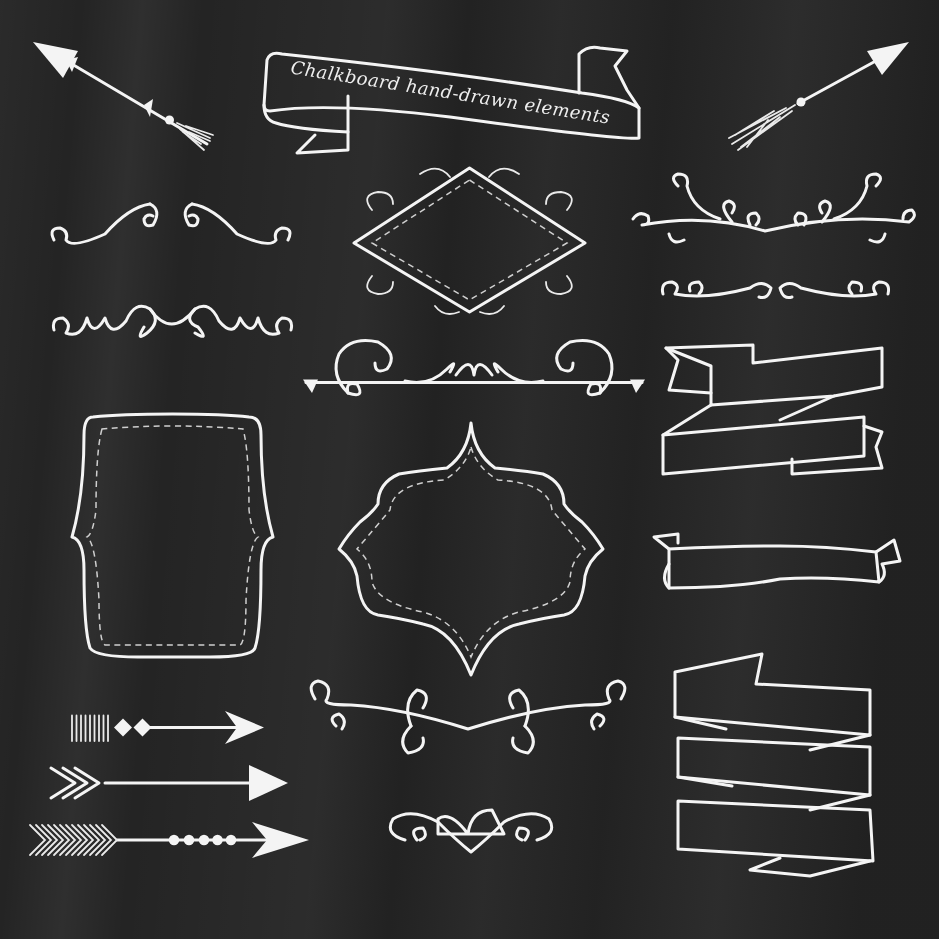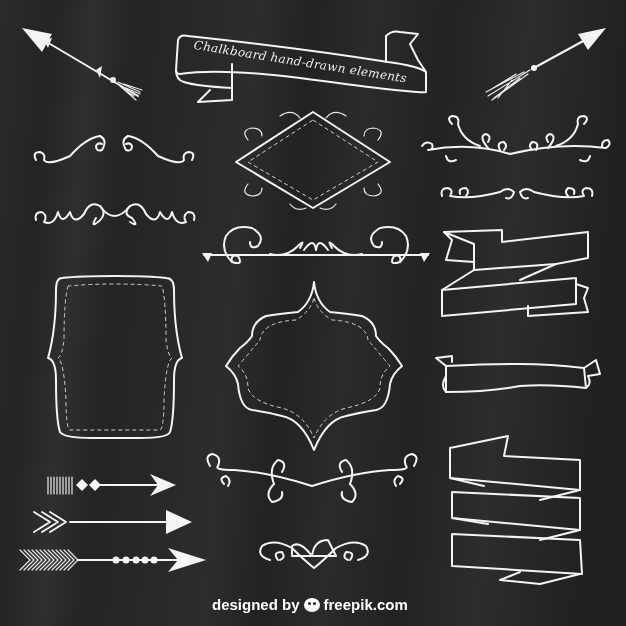--- a/index.html
+++ b/index.html
@@ -158,19 +158,14 @@
     <circle class="fill" cx="116" cy="560" r="3.5"></circle>
     <circle class="fill" cx="126" cy="560" r="3.5"></circle>
     <circle class="fill" cx="136" cy="560" r="3.5"></circle>
     <circle class="fill" cx="145" cy="560" r="3.5"></circle>
     <circle class="fill" cx="154" cy="560" r="3.5"></circle>
   </g>
 </svg>
 
 <div class="title-text">Chalkboard hand-drawn elements</div>
 
-<div class="credit">
-  <span>designed by</span>
-  <span class="logo"></span>
-  <span>freepik.com</span>
-</div>
 
 </div>
 
 </body></html>

